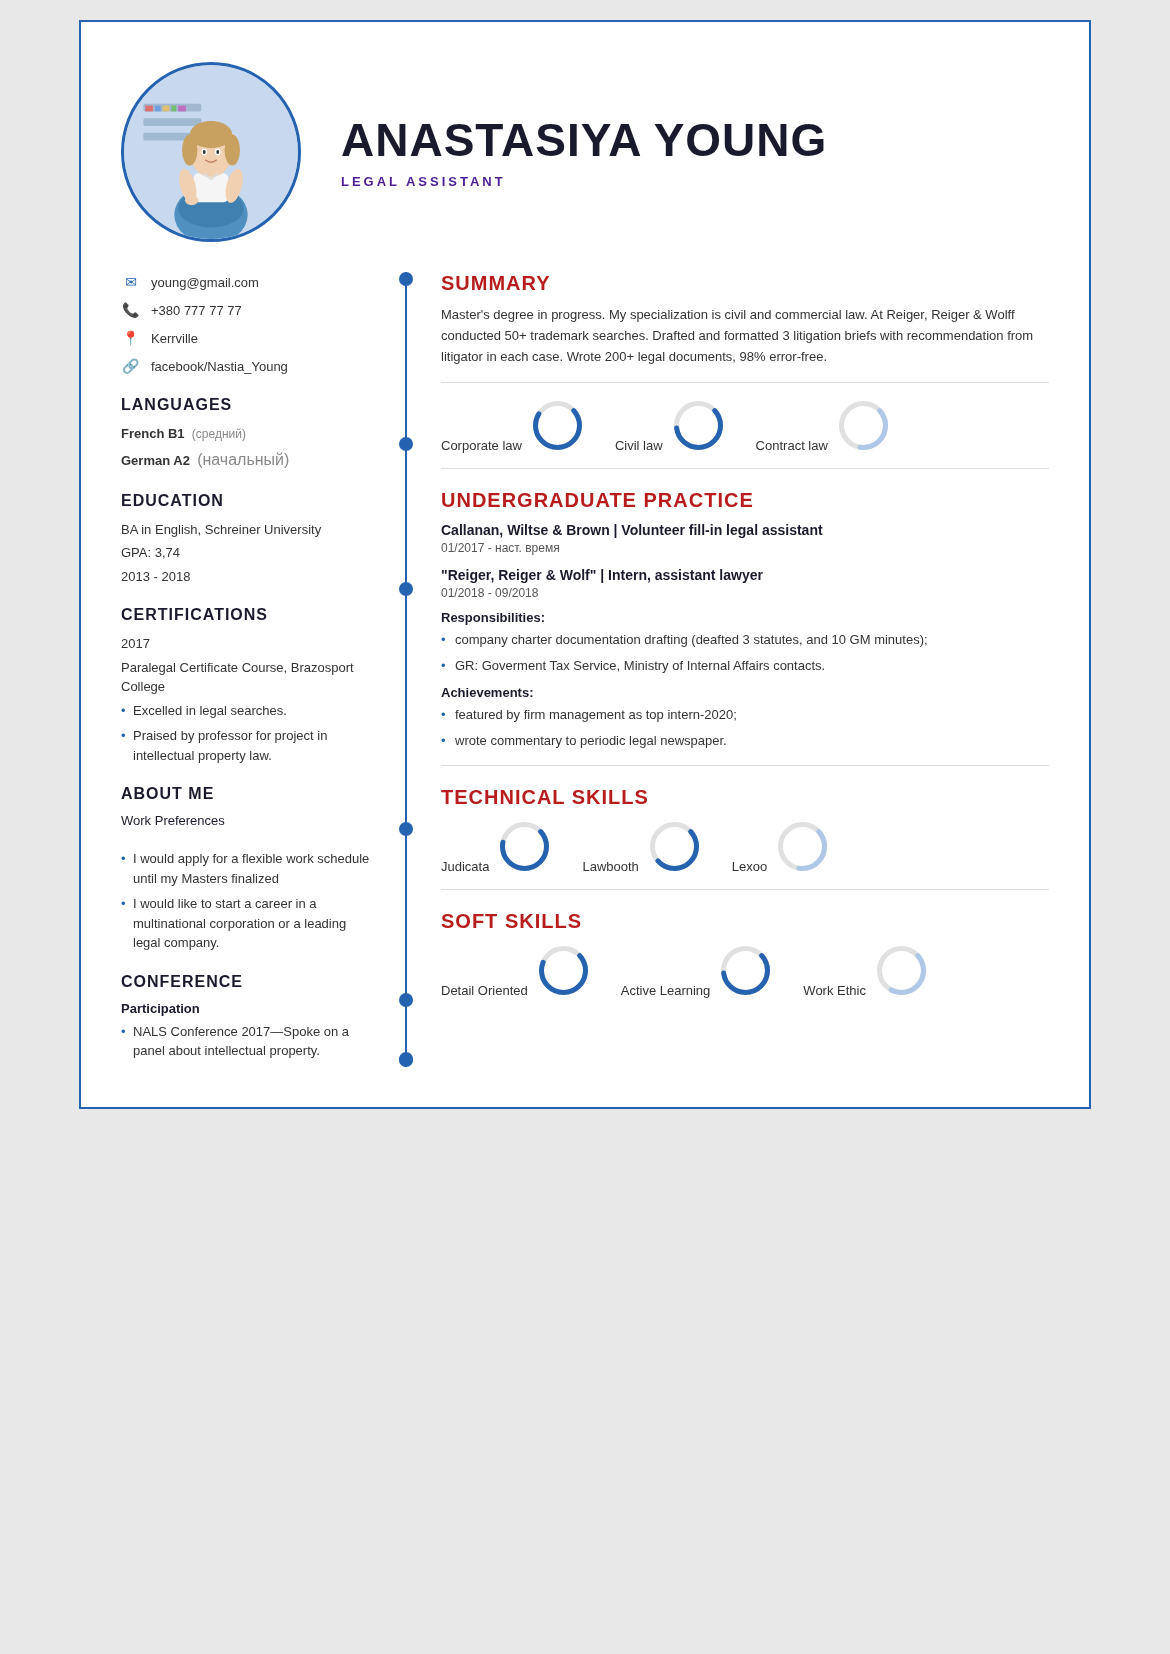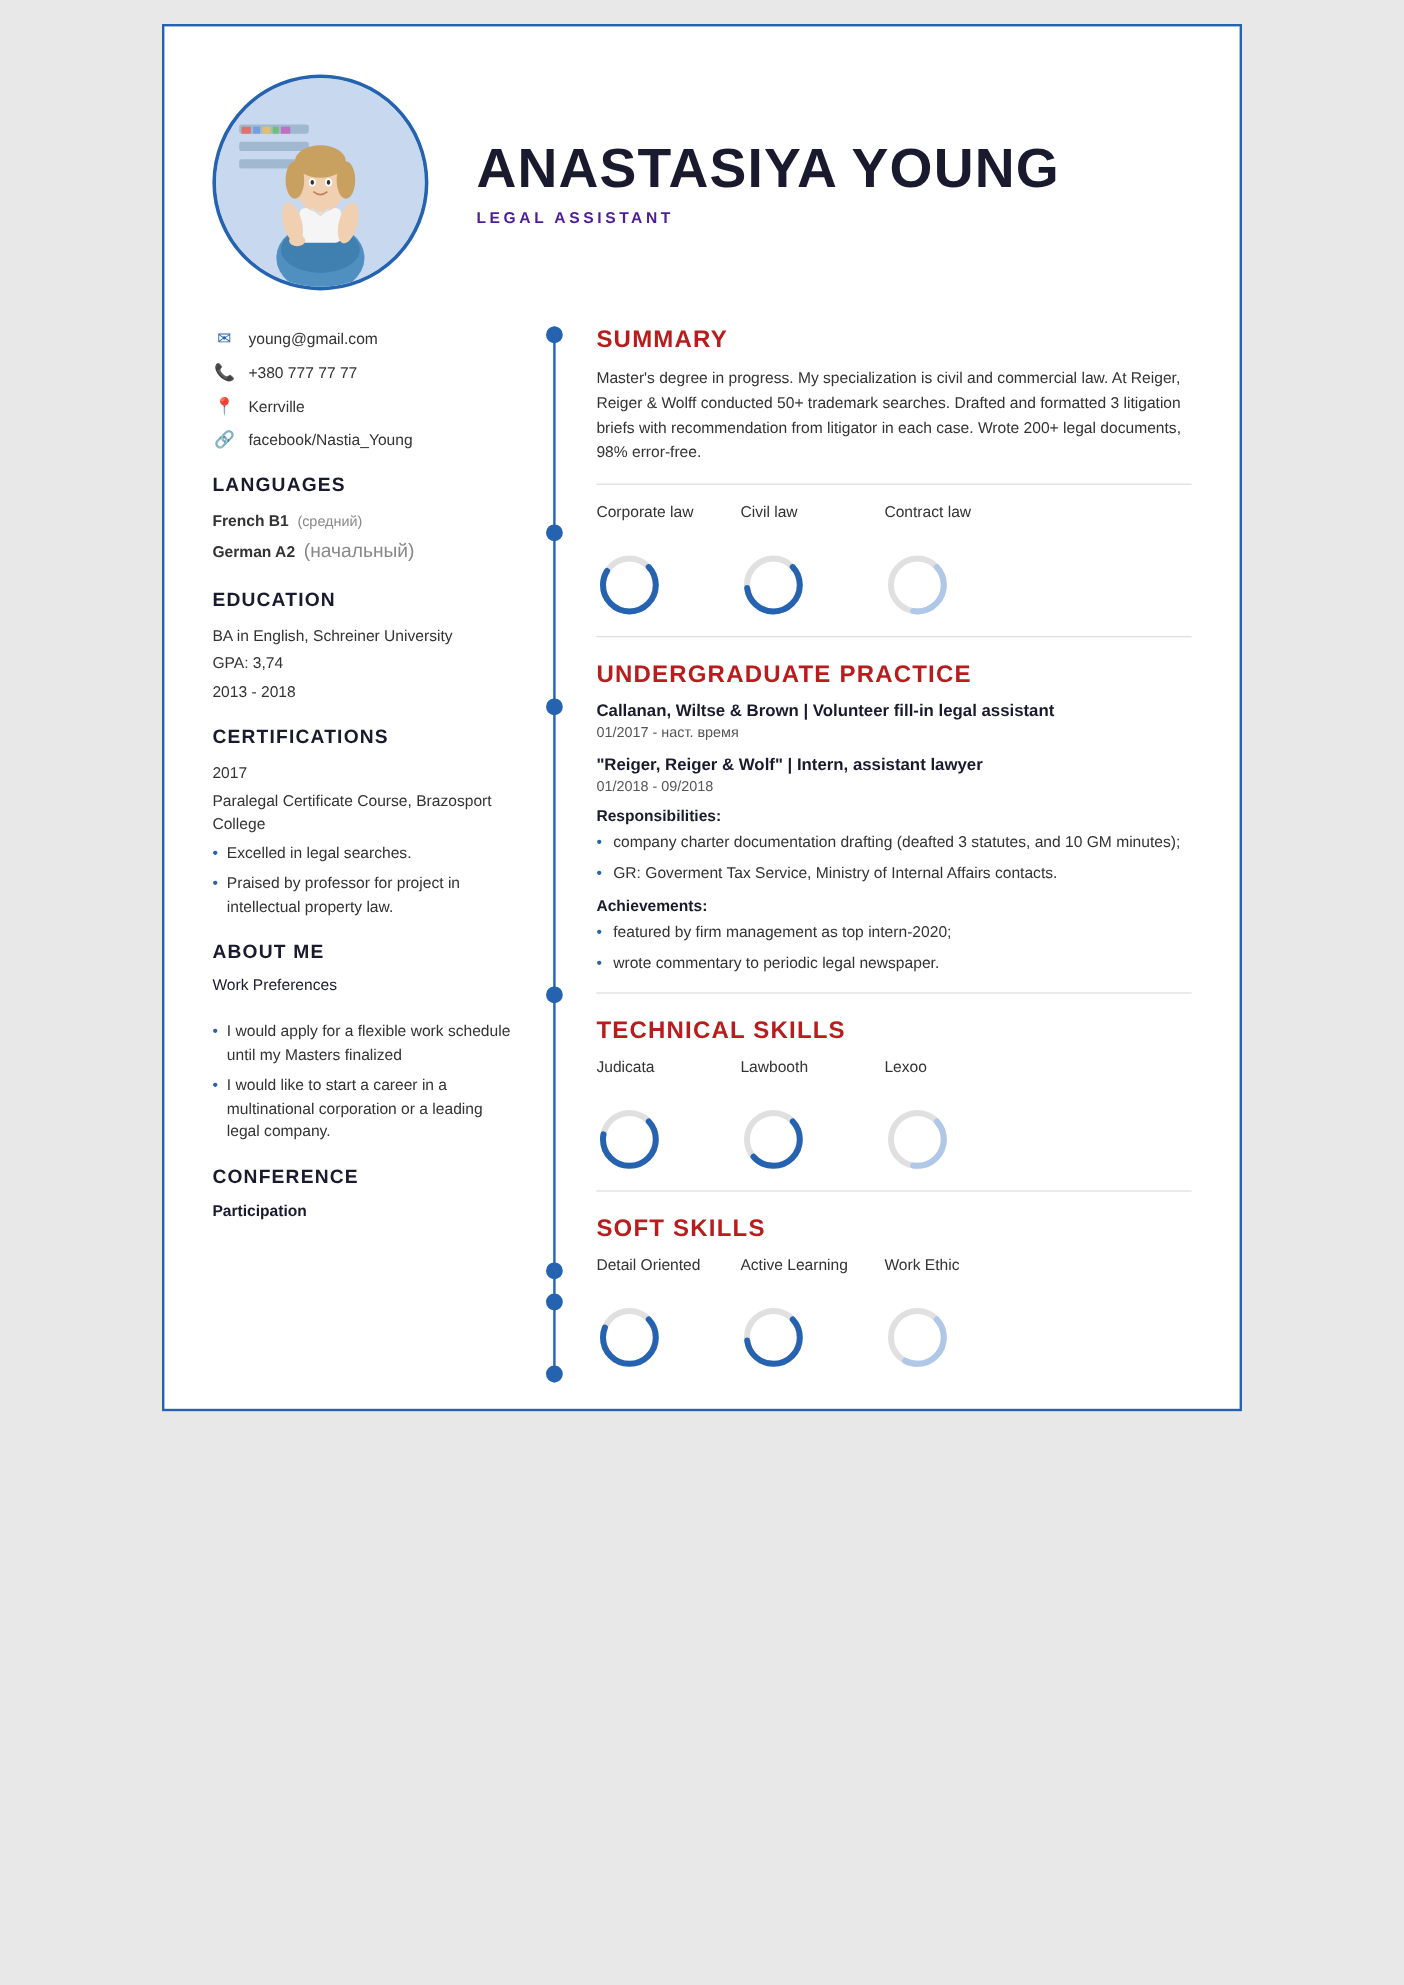--- a/index.html
+++ b/index.html
@@ -5,24 +5,24 @@
     * { margin: 0; padding: 0; box-sizing: border-box; }
     body {
       background: #e8e8e8;
       display: flex;
       justify-content: center;
       align-items: flex-start;
       padding: 20px;
       font-family: Arial, sans-serif;
     }
     .resume-wrapper {
-      width: 900px;
+      width: 1012px;
       background: #fff;
       border: 2px solid #2563b0;
-      padding: 40px 40px 22px 40px;
+      padding: 40px 40px 40px 40px;
       position: relative;
     }
     .top-section {
       display: flex;
       align-items: center;
       margin-bottom: 30px;
     }
     .avatar-circle {
       width: 180px;
       height: 180px;
@@ -150,23 +150,23 @@
 
     
     .skills-row {
       display: flex;
       gap: 30px;
       margin-bottom: 10px;
       flex-wrap: wrap;
     }
     .skill-item {
       display: flex;
-      flex-direction: column;
-      align-items: flex-start;
-      gap: 26px;
+      flex-direction: row;
+      align-items: flex-end;
+      gap: 8px;
       min-width: 90px;
     }
     .skill-label {
       font-size: 13px;
       color: #333;
       text-align: center;
     }
     .skill-circle-svg {
       width: 55px;
       height: 55px;
@@ -325,20 +325,21 @@
       <div class="bullet-item">Excelled in legal searches.</div>
       <div class="bullet-item">Praised by professor for project in intellectual property law.</div>
 
       <div class="left-section-title">ABOUT ME</div>
       <div class="about-title">Work Preferences</div>
       <div class="bullet-item">I would apply for a flexible work schedule until my Masters finalized</div>
       <div class="bullet-item">I would like to start a career in a multinational corporation or a leading legal company.</div>
 
       <div class="left-section-title">CONFERENCE</div>
       <div class="conference-subhead">Participation</div>
+      <div class="bullet-item">NALS Conference 2017—Spoke on a panel about intellectual property.</div>
     </div>
 
     <div class="center-line-col">
       <div style="width:2px;background:#2563b0;flex:1;position:relative;">
 
         <div style="width:14px;height:14px;background:#2563b0;border-radius:50%;position:absolute;top:0;left:-6px;"></div>
         <div style="width:14px;height:14px;background:#2563b0;border-radius:50%;position:absolute;top:165px;left:-6px;"></div>
         <div style="width:14px;height:14px;background:#2563b0;border-radius:50%;position:absolute;top:310px;left:-6px;"></div>
         <div style="width:14px;height:14px;background:#2563b0;border-radius:50%;position:absolute;top:550px;left:-6px;"></div>
         <div style="width:14px;height:14px;background:#2563b0;border-radius:50%;position:absolute;top:780px;left:-6px;"></div>

